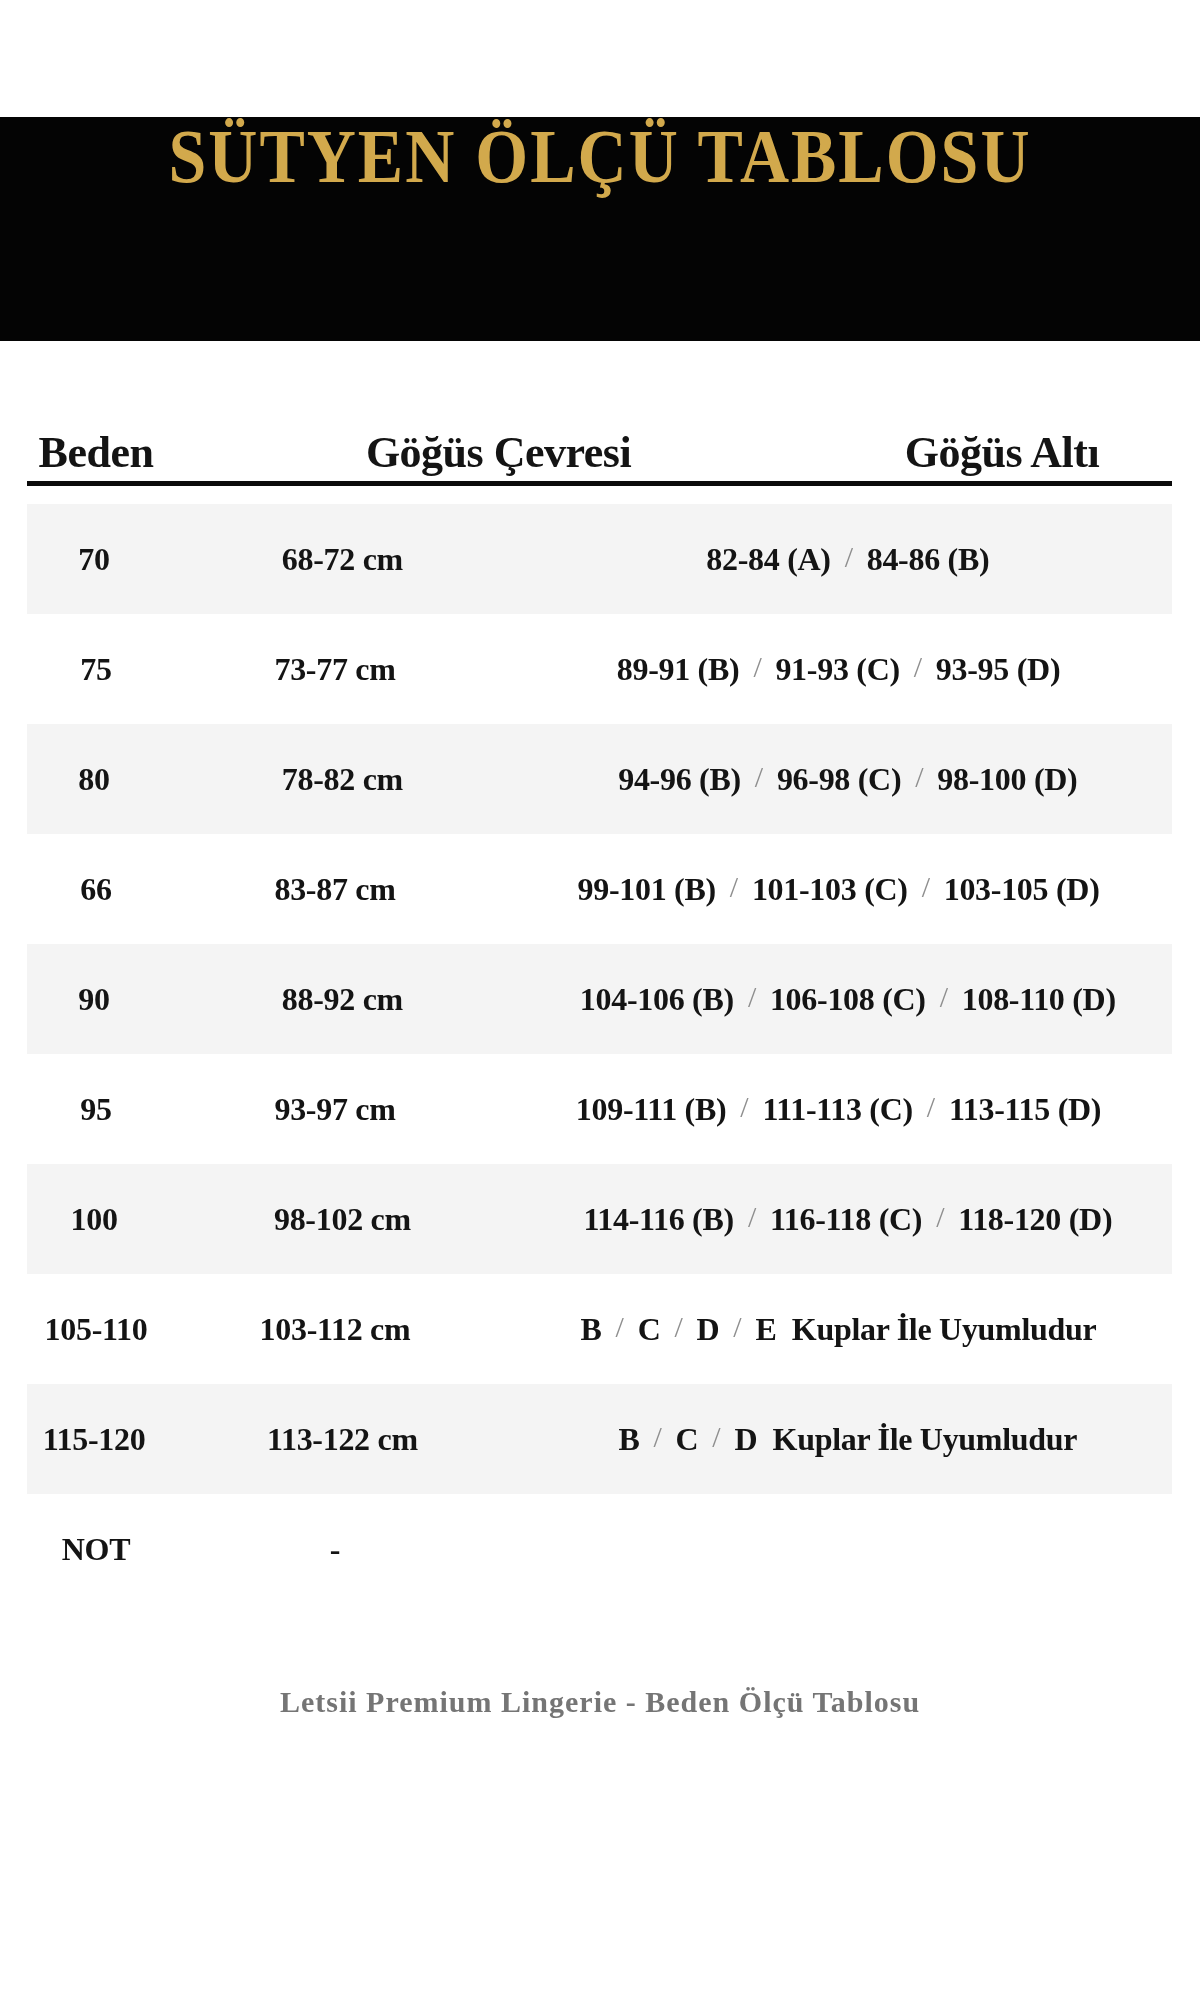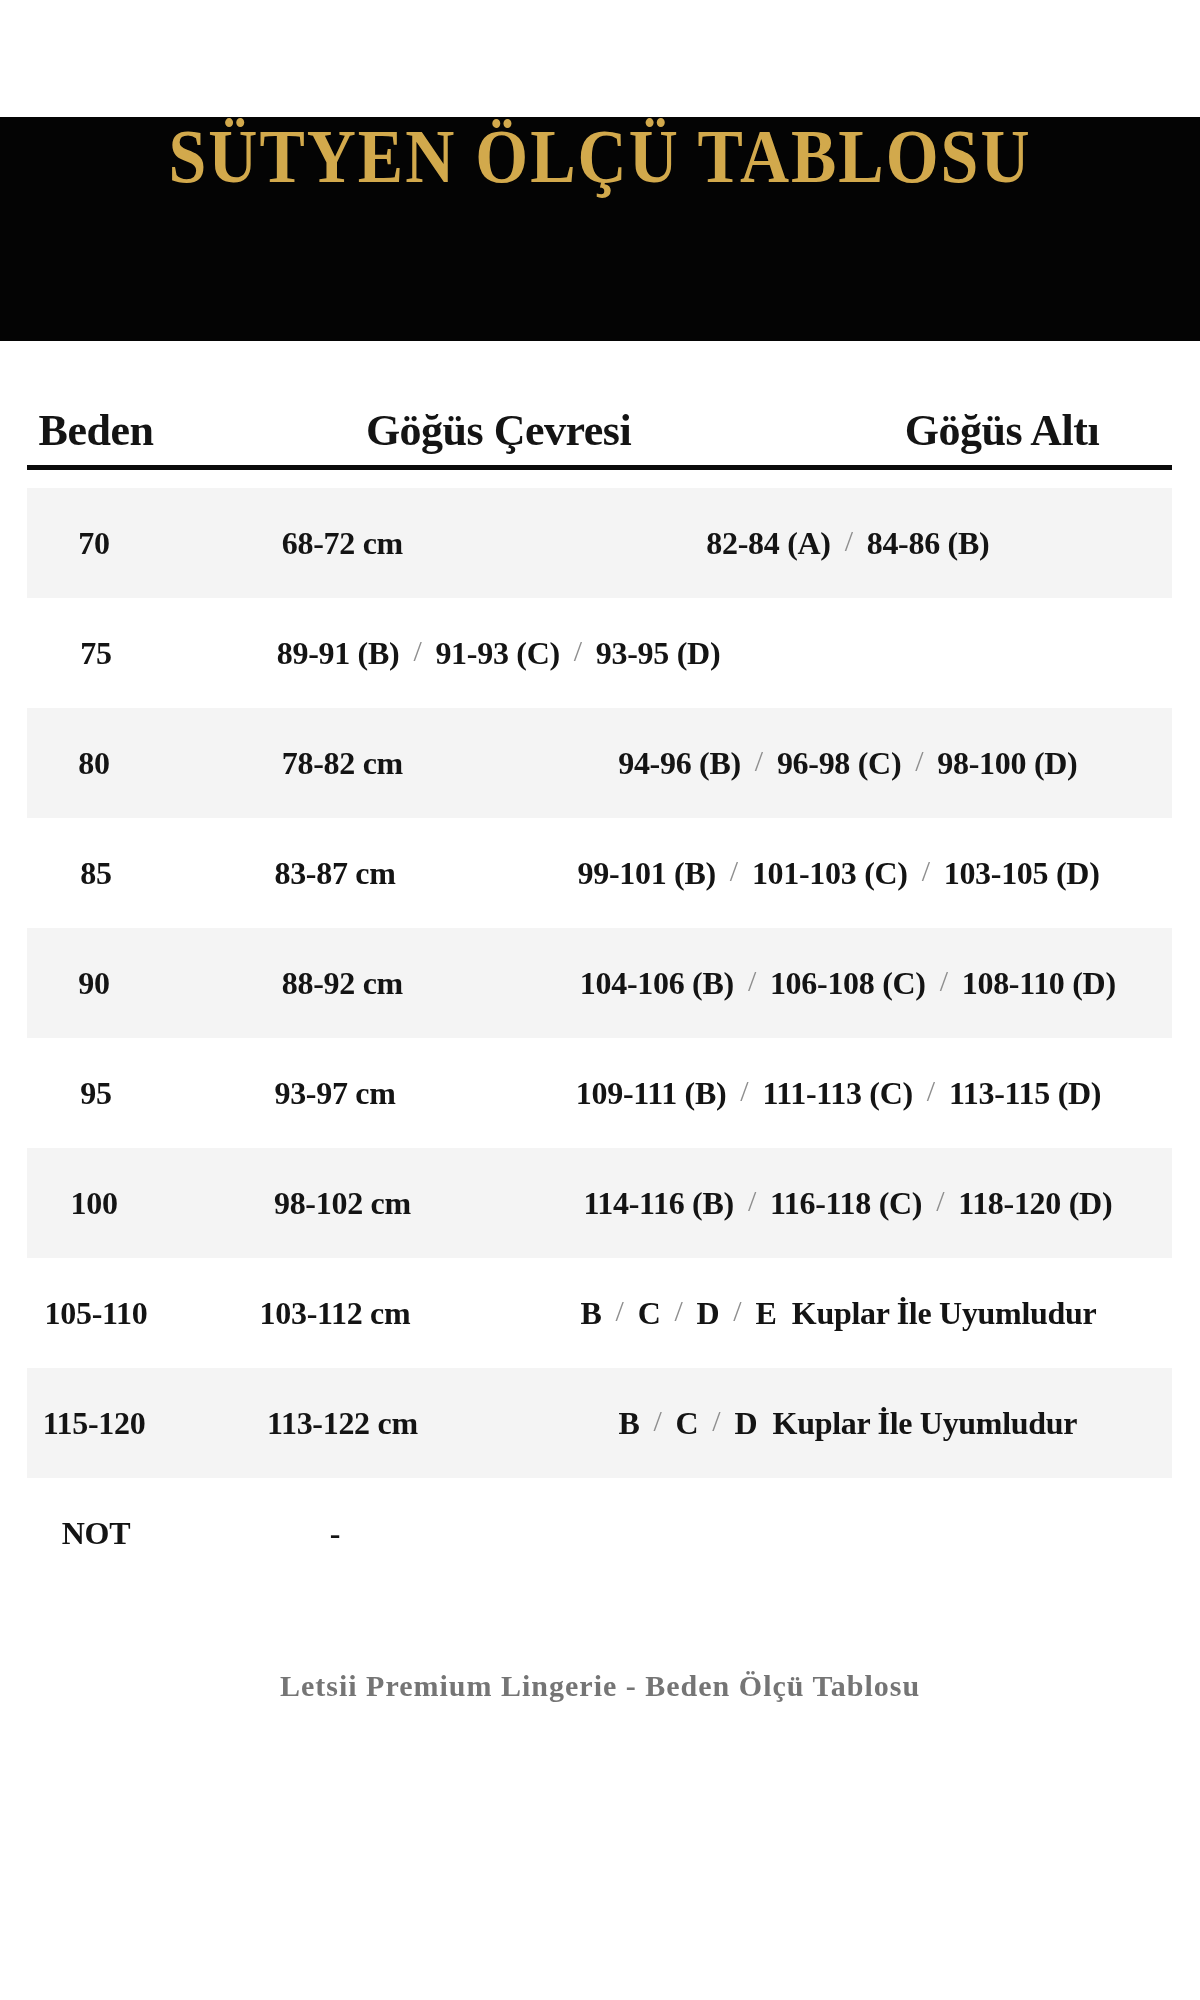--- a/index.html
+++ b/index.html
@@ -25,23 +25,23 @@
     color: var(--gold, #d2a94c);
     font-size: 68px;
     font-weight: 700;
     letter-spacing: 2px;
     white-space: nowrap;
     transform: scaleY(1.12);
   }
   .table { width: 1145px; margin-left: 27px; }
   .thead {
     display: flex;
-    margin-top: 66px;
+    margin-top: 88px;
     line-height: 1.1;
-    padding-bottom: 10px;
+    padding-bottom: 4px;
     border-bottom: 5px solid #0b0b0b;
   }
   .th {
     font-size: 44px;
     font-weight: 700;
     letter-spacing: -0.5px;
   }
   .cell {
     display: flex;
     align-items: center;
@@ -108,20 +108,23 @@
           <div class="cell col-bust">
             <span>82-84 (A)</span>
             <div class="slash">/</div>
             <span>84-86 (B)</span>
           </div>
         </div>
         <div class="row">
           <div class="cell col-size">
             <span>75</span>
           </div>
+          <div class="cell col-under">
+            <span>73-77 cm</span>
+          </div>
           <div class="cell col-bust">
             <span>89-91 (B)</span>
             <div class="slash">/</div>
             <span>91-93 (C)</span>
             <div class="slash">/</div>
             <span>93-95 (D)</span>
           </div>
         </div>
         <div class="row shaded">
           <div class="cell col-size">
@@ -133,21 +136,21 @@
           <div class="cell col-bust">
             <span>94-96 (B)</span>
             <div class="slash">/</div>
             <span>96-98 (C)</span>
             <div class="slash">/</div>
             <span>98-100 (D)</span>
           </div>
         </div>
         <div class="row">
           <div class="cell col-size">
-            <span>85</span>
+            <span>66</span>
           </div>
           <div class="cell col-under">
             <span>83-87 cm</span>
           </div>
           <div class="cell col-bust">
             <span>99-101 (B)</span>
             <div class="slash">/</div>
             <span>101-103 (C)</span>
             <div class="slash">/</div>
             <span>103-105 (D)</span>

